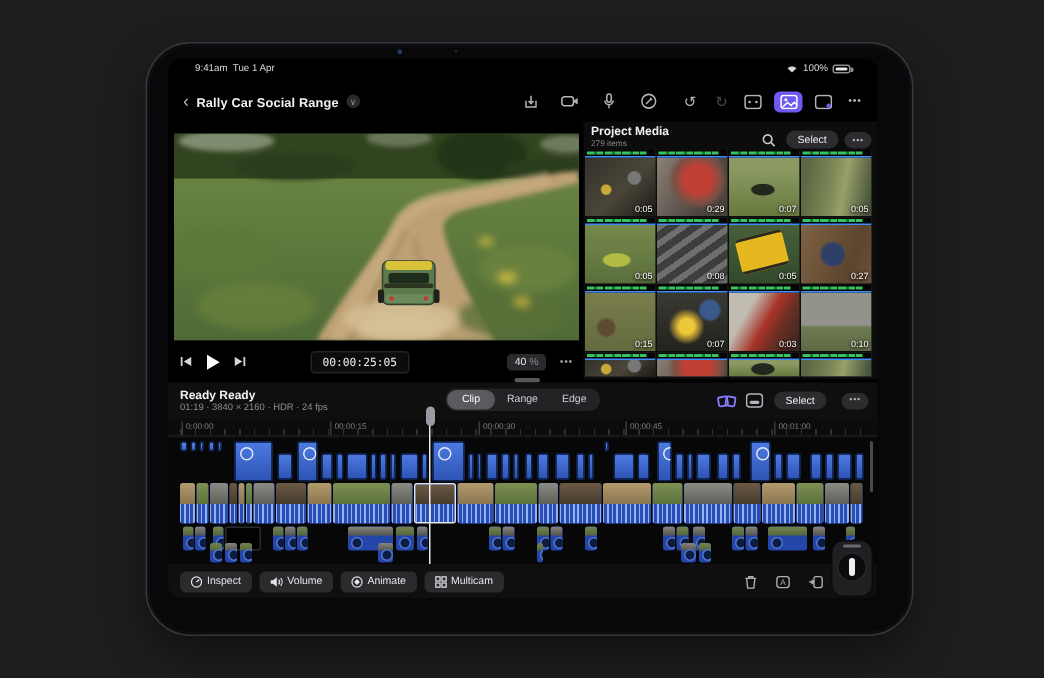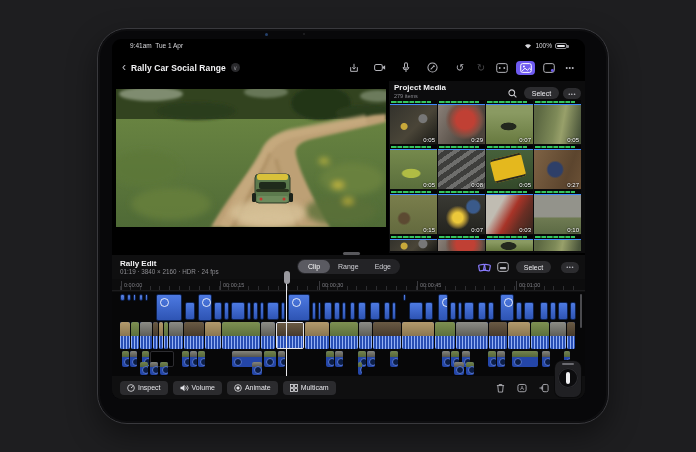--- a/index.html
+++ b/index.html
@@ -269,20 +269,45 @@
           <rect x="141" y="107" width="31" height="6" rx="2" fill="#6d8a5c"></rect>
           <circle cx="145" cy="110" r="1.5" fill="#c03a30"></circle>
           <circle cx="168" cy="110" r="1.5" fill="#c03a30"></circle>
           <rect x="136" y="104" width="4" height="9" rx="1.5" fill="#1c221a"></rect>
           <rect x="173" y="104" width="4" height="9" rx="1.5" fill="#1c221a"></rect>
         </g>
         <ellipse cx="152" cy="130" rx="30" ry="8" fill="#d8c39a" opacity=".6" filter="url(#b2)"></ellipse>
       </svg>
     </div>
 
+    <div class="playerbar">
+      <span class="pc-icon">
+        <svg width="8" height="8" viewBox="0 0 8 8">
+            <rect x="0.5" y="1" width="1.2" height="6" fill="#d6d6da"></rect>
+            <path d="M7.5 1v6L2.5 4z" fill="#d6d6da"></path>
+          </svg>
+      </span>
+      <span class="pc-icon">
+        <svg width="10" height="11" viewBox="0 0 10 11">
+            <path d="M1 0.5v10L9.5 5.5z" fill="#fff"></path>
+          </svg>
+      </span>
+      <span class="pc-icon">
+        <svg width="8" height="8" viewBox="0 0 8 8">
+            <path d="M0.5 1v6L5.5 4z" fill="#d6d6da"></path>
+            <rect x="6.3" y="1" width="1.2" height="6" fill="#d6d6da"></rect>
+          </svg>
+      </span>
+      <span class="tc-pill">00:00:25:05</span>
+      <span class="zoom-pill">
+        <span>40</span>
+          <span class="unit">%</span>
+      </span>
+      <span class="pc-more">•••</span>
+    </div>
 
     <div class="vdivider"></div>
 
     <div class="media">
       <div class="media-head">
         <div class="media-titles">
           <div class="media-title">Project Media</div>
           <div class="media-count">279 items</div>
         </div>
         <div class="m-spacer"></div>
@@ -374,21 +399,21 @@
           </div>
         </div>
     </div>
 
     <div class="hdivider"></div>
     <div class="drag-handle"></div>
 
     <div class="tl-section">
       <div class="tl-head">
         <div class="tl-titles">
-          <div class="tl-title">Rally Edit</div>
+          <div class="tl-title">Ready Ready</div>
           <div class="tl-meta">01:19 · 3840 × 2160 · HDR · 24 fps</div>
         </div>
         <div class="seg">
             <div class="seg-item on">Clip</div>
             <div class="seg-item">Range</div>
             <div class="seg-item">Edge</div>
           </div>
         <div class="tl-right">
           <span class="tl-ico">
             <svg width="13" height="11" viewBox="0 0 13 11">

